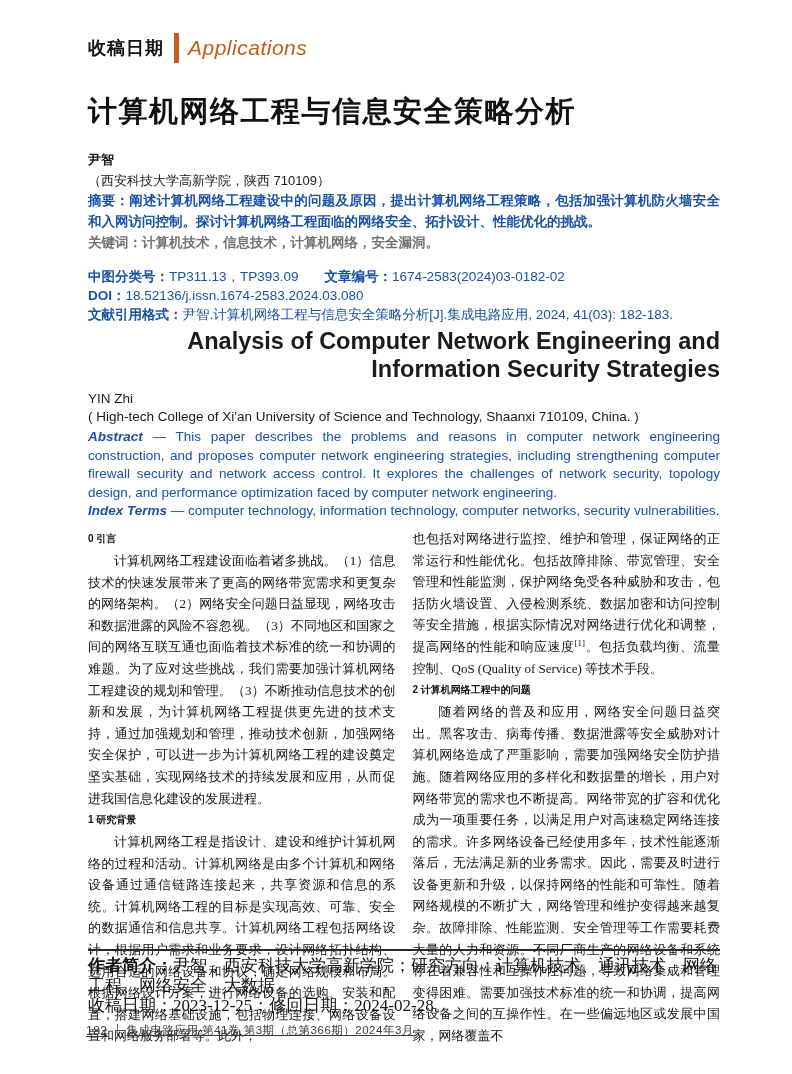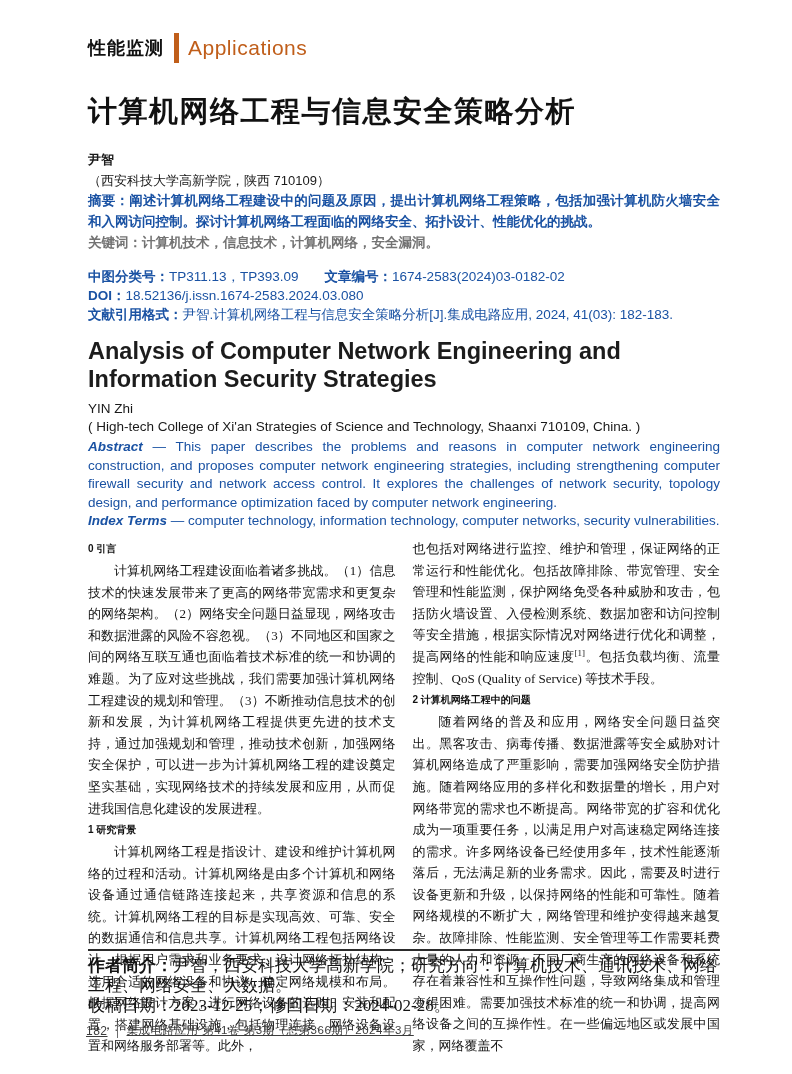--- a/index.html
+++ b/index.html
@@ -11,36 +11,36 @@
     margin:0 auto;
     padding:33px 72px 0 88px;
     overflow:hidden;
     font-family:"Liberation Sans", sans-serif;
     color:#1a1a1a;
   }
   
   .hdr { display:flex; align-items:center; }
   .hdr-cn { font-size:18px; font-weight:bold; color:#111; letter-spacing:1px; }
   .hdr-bar { width:5px; height:30px; background:#c05e1a; margin:0 9px 0 10px; }
-  .hdr-en { font-size:21px; color:#c05e1a; letter-spacing:0.5px; }
+  .hdr-en { font-size:21px; color:#c05e1a; letter-spacing:0.5px;font-style:italic; }
   
   .title-cn { margin-top:29px; font-size:29px; font-weight:bold; color:#111; letter-spacing:1.5px; }
   .author-cn { margin-top:19px; font-size:13px; font-weight:bold; }
   .affil-cn { margin-top:3px; font-size:13px; }
   
   .abs-cn {
     margin-top:0; color:#1a52a3; font-weight:bold;
     font-size:13.5px; line-height:21px; text-align:justify;
   }
   .kw-cn { color:#737373; font-weight:bold; font-size:13.5px; line-height:21px; }
   .cls-blk { margin-top:14px; color:#1a52a3; font-size:13.5px; line-height:19px; }
   .cls-blk .lbl { font-weight:bold; }
   .cls-gap { display:inline-block; width:26px; }
   
-  .title-en { margin-top:13px; font-size:23.5px; font-weight:bold; line-height:28px; color:#1c1c1c; }
+  .title-en { margin-top:3px; font-size:23.5px; font-weight:bold; line-height:28px; color:#1c1c1c;text-align:right; }
   .author-en { margin-top:8px; font-size:13.5px; }
   .affil-en { margin-top:3px; font-size:13.5px; }
   .abs-en {
     margin-top:4px; color:#1a52a3; font-size:13.5px;
     line-height:18.6px; text-align:justify;
   }
   .abs-en .lead { font-weight:bold; font-style:italic; }
   
   .body-cols { display:flex; gap:17px; margin-top:7px; }
   .col { flex:1; min-width:0; }
@@ -70,41 +70,41 @@
   }
   .pg-num { font-size:12px; }
   .pg-sep { width:1px; height:14px; background:#6a6a6a; margin:0 9px; }
 </style>
 </head>
 <body>
 
 <div class="page">
 
   <div class="hdr">
-    <span class="hdr-cn">性能监测</span>
+    <span class="hdr-cn">收稿日期</span>
     <span class="hdr-bar"></span>
     <span class="hdr-en">Applications</span>
   </div>
 
   <h1 class="title-cn">计算机网络工程与信息安全策略分析</h1>
   <div class="author-cn">尹智</div>
   <div class="affil-cn">（西安科技大学高新学院，陕西 710109）</div>
 
   <div class="abs-cn"><span>摘要：</span><span>阐述计算机网络工程建设中的问题及原因，提出计算机网络工程策略，包括加强计算机防火墙安全和入网访问控制。探讨计算机网络工程面临的网络安全、拓扑设计、性能优化的挑战。</span></div>
   <div class="kw-cn"><span>关键词：</span><span>计算机技术，信息技术，计算机网络，安全漏洞。</span></div>
 
   <div class="cls-blk">
     <div><span class="lbl">中图分类号：</span><span>TP311.13，TP393.09</span><span class="cls-gap"></span><span class="lbl">文章编号：</span><span>1674-2583(2024)03-0182-02</span></div>
     <div><span class="lbl">DOI：</span><span>18.52136/j.issn.1674-2583.2024.03.080</span></div>
     <div><span class="lbl">文献引用格式：</span><span>尹智.计算机网络工程与信息安全策略分析[J].集成电路应用, 2024, 41(03): 182-183.</span></div>
   </div>
 
   <h2 class="title-en">Analysis of Computer Network Engineering and Information Security Strategies</h2>
   <div class="author-en">YIN Zhi</div>
-  <div class="affil-en">( High-tech College of Xi'an Strategies of Science and Technology, Shaanxi 710109, China. )</div>
+  <div class="affil-en">( High-tech College of Xi'an University of Science and Technology, Shaanxi 710109, China. )</div>
 
   <div class="abs-en"><span class="lead">Abstract</span><span> — This paper describes the problems and reasons in computer network engineering construction, and proposes computer network engineering strategies, including strengthening computer firewall security and network access control. It explores the challenges of network security, topology design, and performance optimization faced by computer network engineering.</span></div>
   <div class="abs-en" style="margin-top:0;"><span class="lead">Index Terms</span><span> — computer technology, information technology, computer networks, security vulnerabilities.</span></div>
 
   <div class="body-cols">
     <div class="col">
       <h3>0 引言</h3>
       <p class="ind">计算机网络工程建设面临着诸多挑战。（1）信息技术的快速发展带来了更高的网络带宽需求和更复杂的网络架构。（2）网络安全问题日益显现，网络攻击和数据泄露的风险不容忽视。（3）不同地区和国家之间的网络互联互通也面临着技术标准的统一和协调的难题。为了应对这些挑战，我们需要加强计算机网络工程建设的规划和管理。（3）不断推动信息技术的创新和发展，为计算机网络工程提供更先进的技术支持，通过加强规划和管理，推动技术创新，加强网络安全保护，可以进一步为计算机网络工程的建设奠定坚实基础，实现网络技术的持续发展和应用，从而促进我国信息化建设的发展进程。</p>
       <h3>1 研究背景</h3>
       <p class="ind">计算机网络工程是指设计、建设和维护计算机网络的过程和活动。计算机网络是由多个计算机和网络设备通过通信链路连接起来，共享资源和信息的系统。计算机网络工程的目标是实现高效、可靠、安全的数据通信和信息共享。计算机网络工程包括网络设计，根据用户需求和业务要求，设计网络拓扑结构、选用合适的网络设备和协议，确定网络规模和布局。根据网络设计方案，进行网络设备的选购、安装和配置，搭建网络基础设施，包括物理连接、网络设备设置和网络服务部署等。此外，</p>

